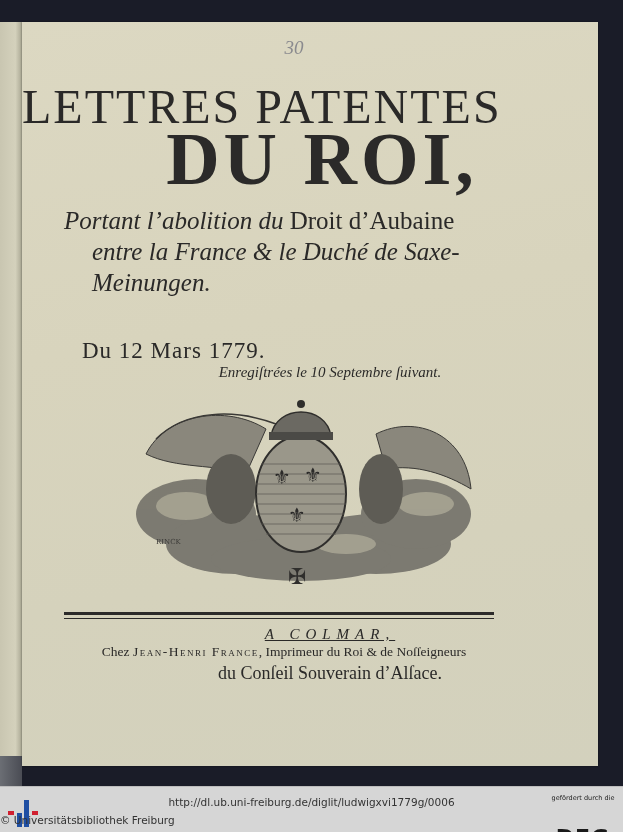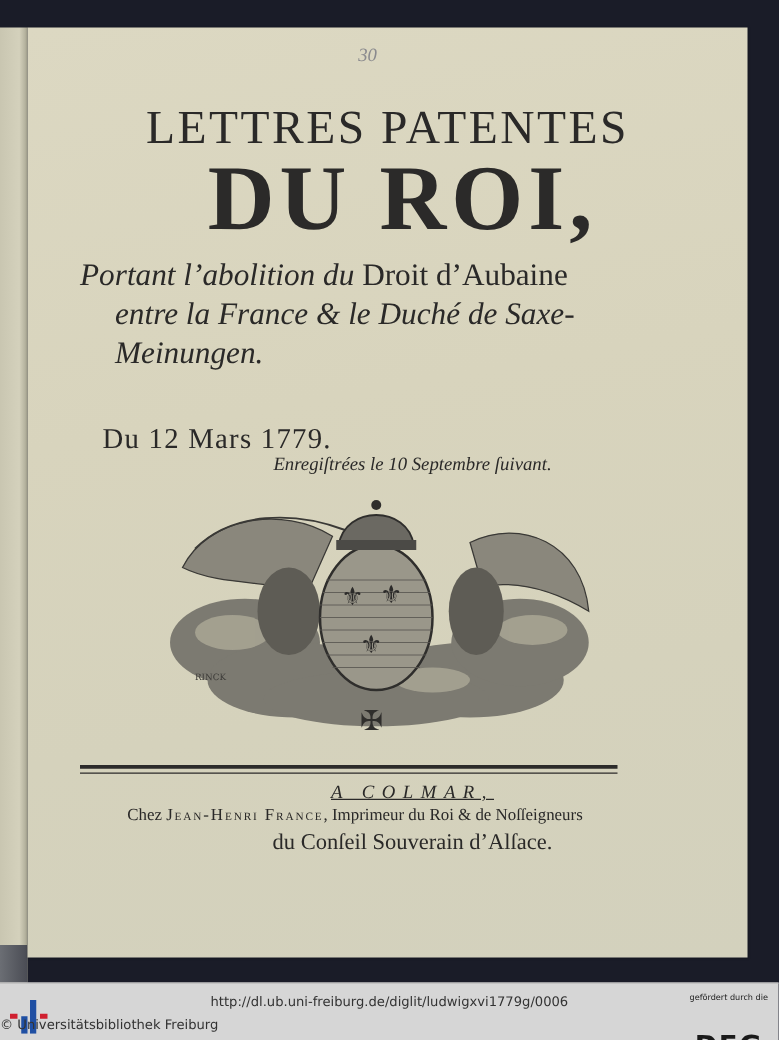--- a/index.html
+++ b/index.html
@@ -22,25 +22,25 @@
       background: linear-gradient(to right, #6b6e74, #4a4c54);
     }
     .page {
       position: absolute; left: 22px; top: 22px; width: 576px; height: 744px;
       background: linear-gradient(170deg, #dcd8c2 0%, #d8d4bd 40%, #d5d2bc 70%, #d3d1bd 100%);
       box-shadow: 0 0 2px rgba(0,0,0,0.4);
     }
     .page-number {
       position: absolute; left: 252px; top: 15px; width: 40px; text-align: center;
       font-family: "Liberation Serif", serif; font-style: italic;
-      font-size: 15px; color: #8a8a8e;
+      font-size: 19px; color: #8a8a8e;
     }
     .title-line1 {
-      position: absolute; left: 0; top: 61px; width: 100%; text-align: center;
-      font-size: 38px; letter-spacing: 2px; color: #2a2928; line-height: 1;
+      position: absolute; left: 0; top: 61px; width: 100%; text-align: left;
+      font-size: 48px; letter-spacing: 2px; color: #2a2928; line-height: 1;
       font-family: "Liberation Serif", serif;
     }
     .title-line2 {
       position: absolute; left: 12px; top: 100px; width: 100%; text-align: center;
       font-size: 74px; letter-spacing: 4px; color: #2b2a29; line-height: 1;
       font-family: "Liberation Serif", serif; font-weight: bold;
     }
     .subtitle {
       position: absolute; left: 42px; top: 183px; width: 470px;
       font-size: 25px; line-height: 31px; color: #2a2928;

